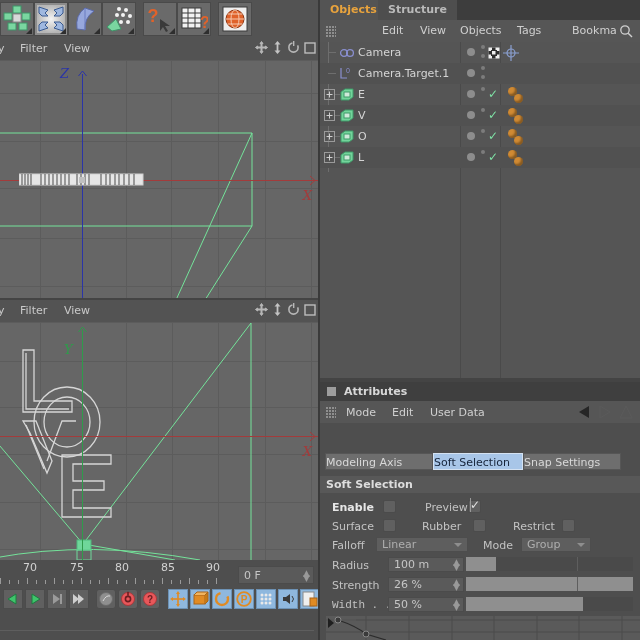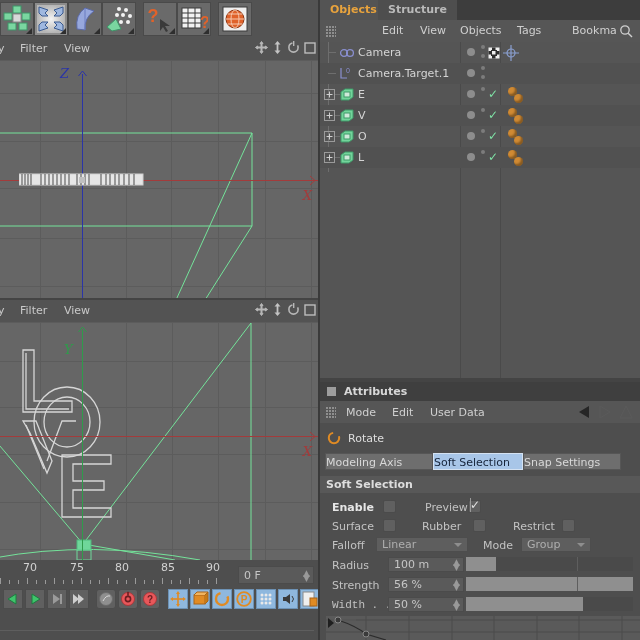--- a/index.html
+++ b/index.html
@@ -480,26 +480,20 @@
           <path d="M12 1 L12 13 L2 7 Z" fill="#262626"></path>
         </svg>
       <svg width="16" height="14" class="abs" style="left:276px;top:4px;">
           <path d="M4 1 L4 13 L14 7 Z" fill="none" stroke="#5a5a5a"></path>
         </svg>
       <svg width="16" height="14" class="abs" style="left:298px;top:4px;">
           <path d="M8 1 L14 13 L2 13 Z" fill="none" stroke="#5a5a5a"></path>
         </svg>
     </div>
 
-    <div class="abs" style="left:0;top:46px;width:320px;height:21px;">
-      <svg width="14" height="14" class="abs" style="left:7px;top:3px;">
-          <circle cx="7" cy="7" r="5.2" fill="none" stroke="#e08b24" stroke-width="2" stroke-dasharray="23 7"></circle>
-        </svg>
-      <span class="abs" style="left:28px;top:4px;font-size:11px;color:#dedede;">Rotate</span>
-    </div>
 
     <div class="abs" style="left:0;top:71px;width:320px;height:19px;">
       <div class="tabbtn" style="left:5px;top:0;width:108px;">Modeling Axis</div>
       <div class="tabbtn on" style="left:113px;top:0;width:90px;">Soft Selection</div>
       <div class="tabbtn" style="left:203px;top:0;width:98px;">Snap Settings</div>
     </div>
 
     <div class="sectionhdr" style="top:94px;">
       <span class="abs" style="left:6px;top:2px;">Soft Selection</span>
     </div>
@@ -531,21 +525,21 @@
     <div class="numf" style="left:68px;top:175px;width:76px;">
       <span>100 m</span><span class="spin">▲<br>▼</span>
     </div>
     <div class="slidertrack" style="left:146px;top:175px;width:167px;">
       <div class="sliderfill" style="left:0;top:0;width:30px;"></div>
       <div class="stick" style="left:111px;top:0;"></div>
     </div>
 
     <span class="flab" style="left:12px;top:197px;">Strength</span>
     <div class="numf" style="left:68px;top:195px;width:76px;">
-      <span>56 %</span><span class="spin">▲<br>▼</span>
+      <span>26 %</span><span class="spin">▲<br>▼</span>
     </div>
     <div class="slidertrack" style="left:146px;top:195px;width:167px;">
       <div class="sliderfill" style="left:0;top:0;width:167px;"></div>
       <div class="stick" style="left:111px;top:0;"></div>
     </div>
 
     <span class="flab" style="left:12px;top:217px;font-family:Liberation Mono, monospace;">Width  . .</span>
     <div class="numf" style="left:68px;top:215px;width:76px;">
       <span>50 %</span><span class="spin">▲<br>▼</span>
     </div>

